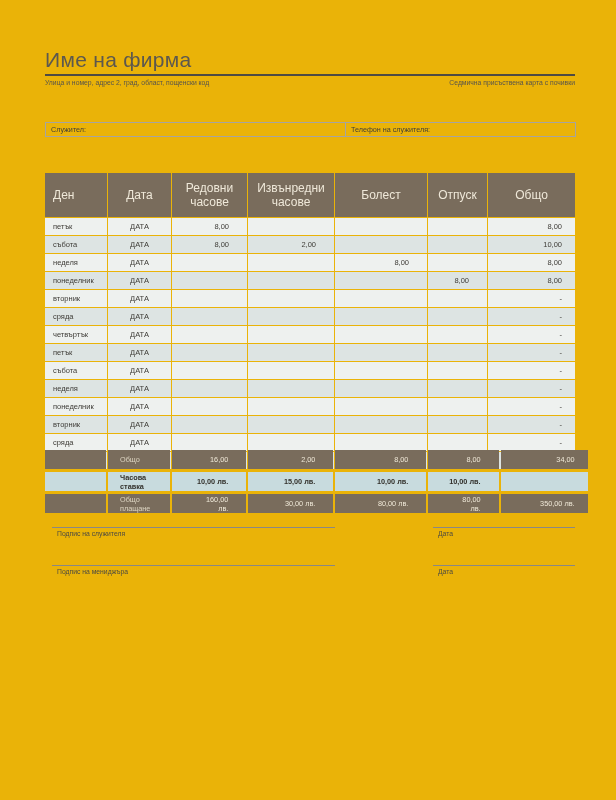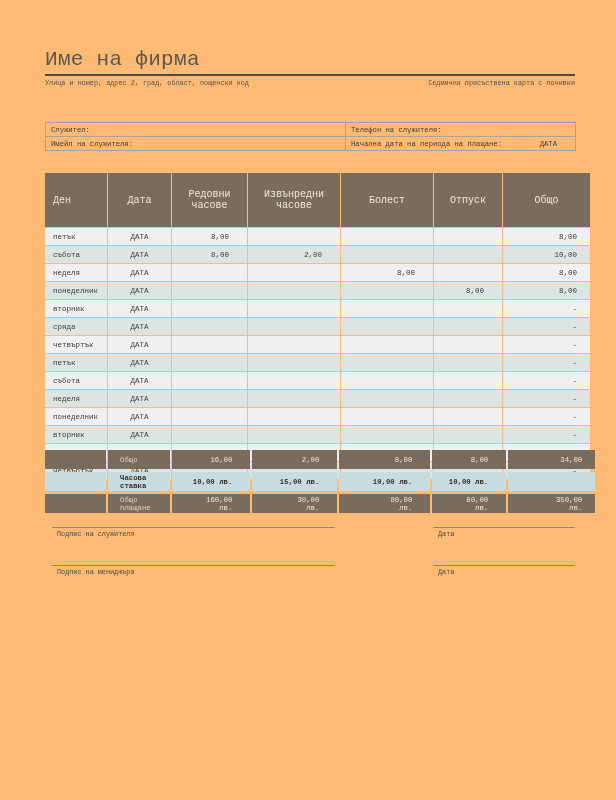--- a/index.html
+++ b/index.html
@@ -1,33 +1,33 @@
 <!DOCTYPE html>
 <html style="--brown: #796c5c; --band-light: #eef1ef; --band-dark: #dde4e3; --rate-blue: #c8dbde; --header-text: #efe8d9; --title-text: #5c584f;"><head>
 <meta charset="utf-8">
 <style>
   html,body{margin:0;padding:0;background:#ffffff;}
   .page{
-    position:relative;width:616px;height:800px;background:#fdba74;overflow:hidden;
-    font-family:Liberation Mono, monospace;color:#3f3d37;
+    position:relative;width:616px;height:800px;background:#eab308;overflow:hidden;
+    font-family:Liberation Sans, sans-serif;color:#3f3d37;
   }
   
   .company{position:absolute;left:45px;top:48px;font-size:21px;line-height:24px;color:var(--title-text,#5c584f);letter-spacing:.3px;}
   .header-rule{position:absolute;left:45px;top:74px;width:530px;border-top:2px solid #4e4b43;}
   .header-sub{position:absolute;left:45px;top:79px;width:530px;display:flex;justify-content:space-between;font-size:6.8px;color:#57544c;}
   
   .info-table{position:absolute;left:45px;top:122px;width:530px;border-collapse:collapse;table-layout:fixed;}
   .info-table td{border:1px solid #a6a49f;height:13px;padding:0;font-size:7.2px;color:#3f3d37;vertical-align:middle;margin-top:36px;}
   .info-cell{display:flex;justify-content:space-between;align-items:center;padding:0 18px 0 5px;}
   .info-cell .val{color:#3a3833;}
   
   .main-table{position:absolute;left:44px;top:172px;border-collapse:separate;border-spacing:1px;table-layout:fixed;}
   .main-table th{
     background:var(--brown,#796c5c);color:var(--header-text,#efe8d9);
-    font-weight:normal;font-size:10px;height:21px;text-align:center;padding:16px;
+    font-weight:normal;font-size:12px;height:21px;text-align:center;padding:8px;
   }
   .main-table th.first{text-align:left;padding-left:8px;}
   .main-table td{height:17px;font-size:7.5px;padding:0;vertical-align:middle;color:#3e3c37;}
   .band-light td{background:var(--band-light,#eef1ef);}
   .band-dark td{background:var(--band-dark,#dde4e3);}
   .c-day{text-align:left;padding-left:8px !important;color:#45433d;margin-left:24px;}
   .c-date{text-align:center;}
   .c-num{text-align:right;padding-right:18px !important;}
   .c-total{text-align:right;padding-right:13px !important;}
   
@@ -67,34 +67,20 @@
       <td>
         <div class="info-cell">
               <span>Служител:</span>
               <span class="val"></span>
             </div>
       </td>
       <td>
         <div class="info-cell">
               <span>Телефон на служителя:</span>
               <span class="val"></span>
-            </div>
-      </td>
-    </tr>
-    <tr>
-      <td>
-        <div class="info-cell">
-              <span>Имейл на служителя:</span>
-              <span class="val"></span>
-            </div>
-      </td>
-      <td>
-        <div class="info-cell">
-              <span>Начална дата на периода на плащане:</span>
-              <span class="val">ДАТА</span>
             </div>
       </td>
     </tr>
   </tbody>
     </table>
 
   <table class="main-table">
     <colgroup>
       <col style="width:62px">
         <col style="width:63px">

